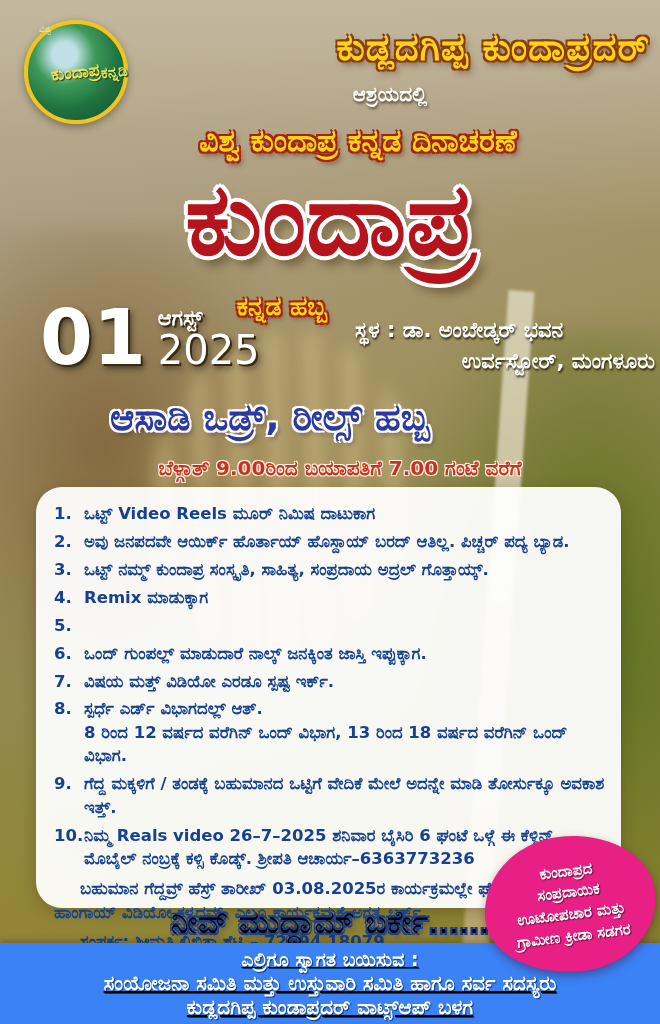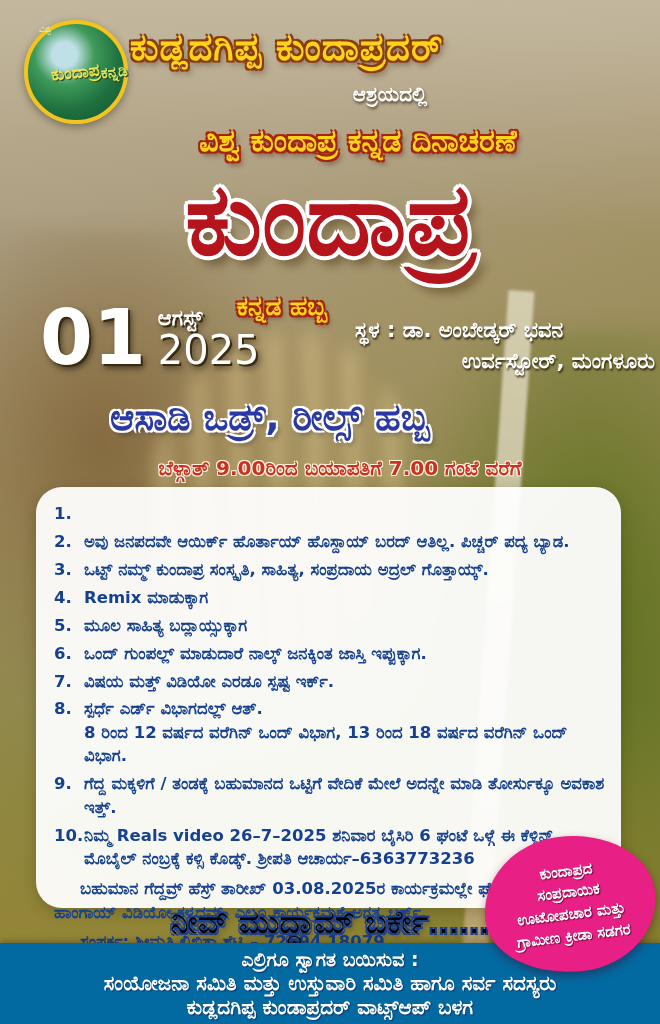--- a/index.html
+++ b/index.html
@@ -31,21 +31,21 @@
   
   .logo { left:24px; top:20px; width:104px; height:104px; border-radius:50%;
     border:4px solid #f2c41d;
     background:radial-gradient(circle at 38% 32%,#bfe0e6 0 14%,#3f9a59 34%,#1f7140 62%,#14502d 100%);
     display:flex; align-items:center; justify-content:center;
     box-shadow:0 3px 8px rgba(0,0,0,.35); text-align:center; }
   .logo .l0 { font-size:9px; color:#e9f3c8; align-self:flex-start; margin-left:14px; }
   .logo .l1 { font-size:17px; font-weight:bold; color:#f2e24d; text-shadow:1px 1px 1px #1c3d22; transform:rotate(-6deg); }
   .logo .l2 { font-size:15px; font-weight:bold; color:#d9e85e; text-shadow:1px 1px 1px #1c3d22; transform:rotate(-6deg); }
 
-  .org-title { left:130px; top:26px; width:520px; text-align:left;
+  .org-title { left:130px; top:26px; width:520px; text-align:right;
     font-size:37px; font-weight:bold; color:#ffd21d; letter-spacing:1px; white-space:nowrap;
     text-shadow:-2px -2px 0 #8a3c0a, 2px -2px 0 #8a3c0a, -2px 2px 0 #8a3c0a, 2px 2px 0 #8a3c0a, 3px 4px 6px rgba(60,20,0,.55); }
   .org-sub { left:130px; top:82px; width:520px; text-align:center;
     font-size:20px; font-weight:bold; color:#ffffff; text-shadow:1px 2px 3px rgba(40,20,0,.7); }
 
   .event-heading { left:0; top:123px; width:660px; text-align:center;
     font-size:30px; font-weight:bold; color:#ffd21d; white-space:nowrap;
     text-shadow:-2px -2px 0 #a3240f, 2px -2px 0 #a3240f, -2px 2px 0 #a3240f, 2px 2px 0 #a3240f, 3px 4px 5px rgba(70,10,0,.5);margin-left:28px; }
 
   .main-title { left:0; top:160px; width:660px; text-align:center;
@@ -95,23 +95,23 @@
 
   .badge { left:484px; top:836px; width:172px; height:136px; z-index:5;
     background:#e81f84; border-radius:48% 52% 46% 54% / 55% 48% 52% 45%;
     transform:rotate(-7deg);
     display:flex; flex-direction:column; align-items:center; justify-content:center;
     box-shadow:0 4px 10px rgba(60,0,30,.4); }
   .badge div { color:#ffffff; font-weight:bold; font-size:15px; line-height:1.45;
     text-shadow:1px 1px 1px rgba(90,0,45,.8); white-space:nowrap; }
 
   
-  .footer { left:0; top:943px; width:660px; height:81px; background:#0369a1;
+  .footer { left:0; top:943px; width:660px; height:81px; background:#3b82f6;
     display:flex; flex-direction:column; align-items:center; justify-content:center;
-    box-shadow:0 -2px 6px rgba(0,0,0,.25); }
+    box-shadow:0 -2px 6px rgba(0,0,0,.25);text-decoration:underline; }
   .footer .f1 { font-size:19px; font-weight:bold; color:#ffffff; text-shadow:1px 1px 1px #0a3a6e; }
   .footer .f2, .footer .f3 { font-size:20px; font-weight:bold; color:#ffffff;
     text-shadow:1px 1px 1px #0a3a6e; white-space:nowrap; }
 </style>
 </head>
 <body>
 
 <div class="poster">
 
   <div class="bg-base"></div>
@@ -145,36 +145,36 @@
     <div class="v1">ಸ್ಥಳ : ಡಾ. ಅಂಬೇಡ್ಕರ್ ಭವನ</div>
     <div class="v2">ಉರ್ವಸ್ಟೋರ್, ಮಂಗಳೂರು</div>
   </div>
 
   <div class="layer festival">ಆಸಾಡಿ ಒಡ್ರ್, ರೀಲ್ಸ್ ಹಬ್ಬ</div>
   <div class="layer timing">ಬೆಳ್ಗಾತ್ 9.00ರಿಂದ ಬಯಾಪತಿಗೆ 7.00 ಗಂಟೆ ವರೆಗೆ</div>
 
   <div class="layer rules-box">
     <div class="rule">
         <span class="rn">1.</span>
+        <span class="rt">ಒಟ್ಟ್ Video Reels ಮೂರ್ ನಿಮಿಷ ದಾಟುಕಾಗ</span>
       </div>
     <div class="rule">
         <span class="rn">2.</span>
         <span class="rt">ಅವು ಜನಪದವೇ ಆಯಿರ್ಕ್ ಹೊರ್ತಾಯ್ ಹೊಸ್ದಾಯ್ ಬರದ್ ಆತಿಲ್ಲ. ಪಿಚ್ಚರ್ ಪದ್ಯ ಬ್ಯಾಡ.</span>
       </div>
     <div class="rule">
         <span class="rn">3.</span>
         <span class="rt">ಒಟ್ಟ್ ನಮ್ಮ್ ಕುಂದಾಪ್ರ ಸಂಸ್ಕೃತಿ, ಸಾಹಿತ್ಯ, ಸಂಪ್ರದಾಯ ಅದ್ರಲ್ ಗೊತ್ತಾಯ್ಕ್.</span>
       </div>
     <div class="rule">
         <span class="rn">4.</span>
         <span class="rt">Remix ಮಾಡುಕ್ಕಾಗ</span>
       </div>
     <div class="rule">
         <span class="rn">5.</span>
-        <span class="rt">ಮೂಲ ಸಾಹಿತ್ಯ ಬದ್ಲಾಯ್ಸುಕ್ಕಾಗ</span>
       </div>
     <div class="rule">
         <span class="rn">6.</span>
         <span class="rt">ಒಂದ್ ಗುಂಪಲ್ಲ್ ಮಾಡುದಾರೆ ನಾಲ್ಕ್ ಜನಕ್ಕಿಂತ ಜಾಸ್ತಿ ಇಪ್ಪುಕ್ಕಾಗ.</span>
       </div>
     <div class="rule">
         <span class="rn">7.</span>
         <span class="rt">ವಿಷಯ ಮತ್ತ್ ವಿಡಿಯೋ ಎರಡೂ ಸ್ಪಷ್ಟ ಇರ್ಕ್.</span>
       </div>
     <div class="rule">

